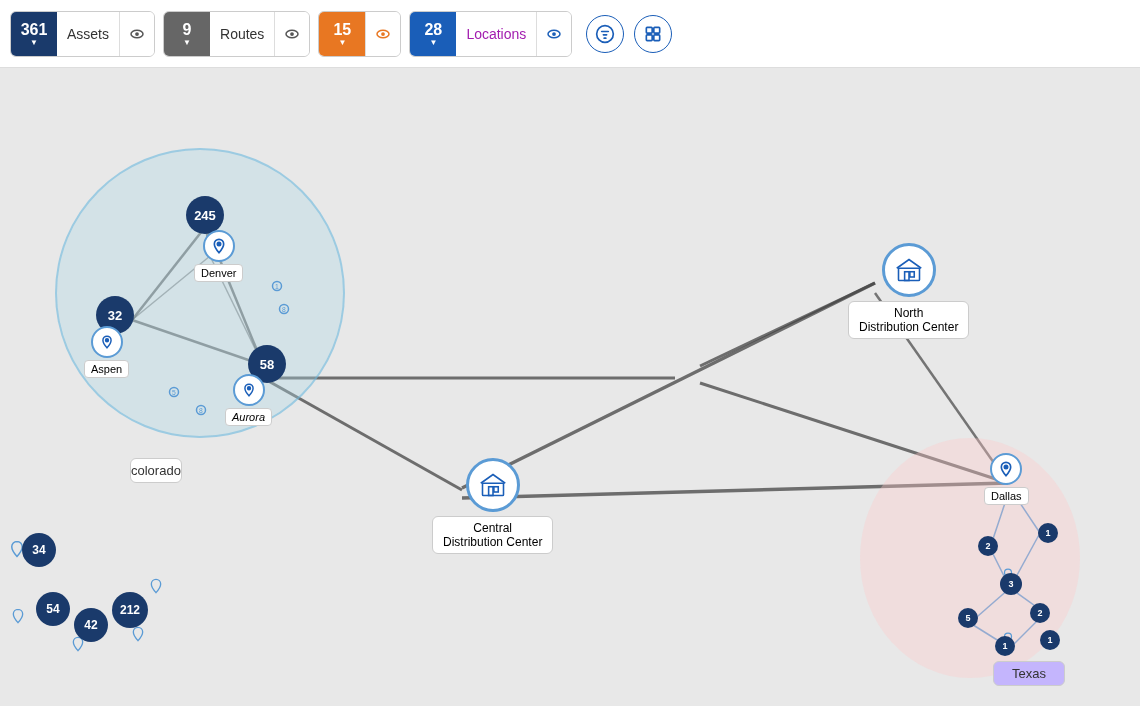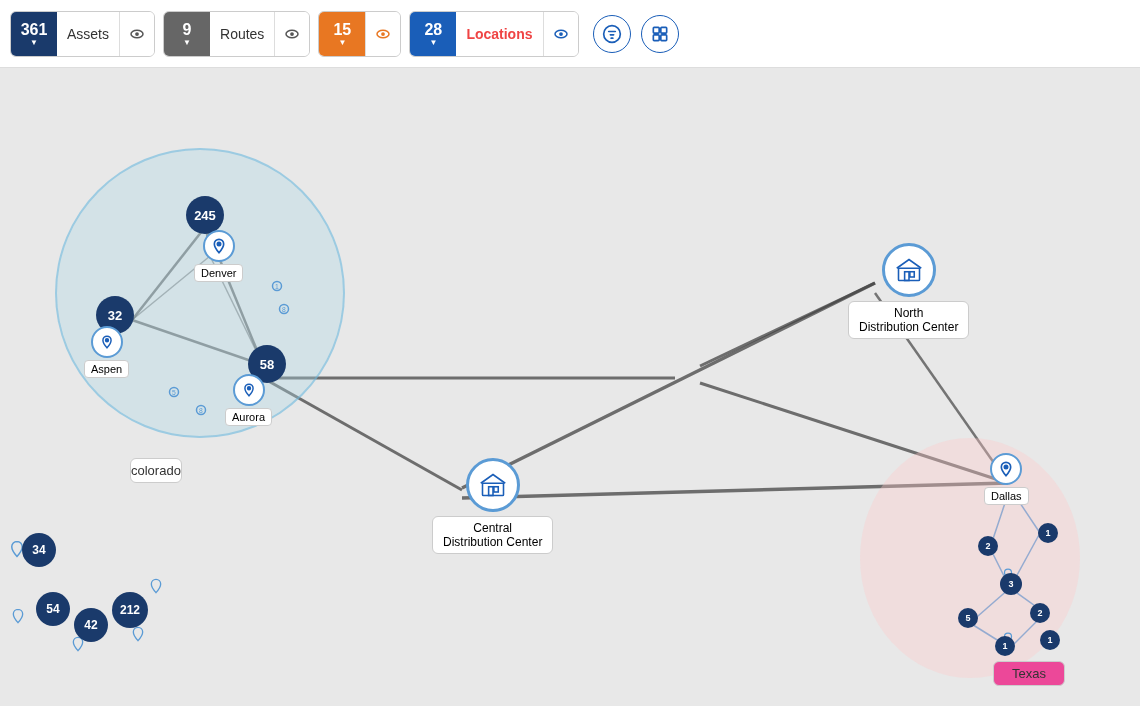--- a/index.html
+++ b/index.html
@@ -51,21 +51,21 @@
       display: flex;
       align-items: center;
       padding: 0 10px;
       height: 100%;
       font-size: 14px;
       font-weight: 500;
       color: #333;
       background: #fff;
       gap: 8px;
     }
-    .tab-label.active { color: #ef4444; font-weight: 700; }
+    .tab-label.active { color: #a21caf; font-weight: 400; }
 
     .eye-icon {
       display: flex;
       align-items: center;
       justify-content: center;
       padding: 0 8px;
       height: 100%;
       border-left: 1px solid #ddd;
       background: #fff;
       cursor: pointer;
@@ -141,21 +141,21 @@
     .texas-circle {
       position: absolute;
       top: 370px; right: 60px;
       width: 220px; height: 240px;
       border-radius: 50%;
       background: rgba(255, 200, 200, 0.35);
     }
     .texas-label {
       position: absolute;
       bottom: 20px; right: 75px;
-      background: #ec4899;
+      background: #c4b5fd;
       border: 1.5px solid #ccc;
       border-radius: 6px;
       padding: 4px 18px;
       font-size: 13px;
       color: #333;
     }
 
     
     .node-badge {
       position: absolute;
@@ -379,21 +379,21 @@
           <circle cx="12" cy="9" r="2.5" fill="#1a5eb8"></circle>
         </svg>
     </div>
     <div class="pin-label">Aspen</div>
   </div>
 
   <div class="node-badge" style="left:248px;top:277px;">
     <span>58</span>
   </div>
 
-  <div class="loc-pin" style="left:225px;top:306px;">
+  <div class="loc-pin" style="left:225px;top:306px;font-style:italic;">
     <div class="pin-icon">
       <svg width="14" height="14" viewBox="0 0 24 24" fill="none" stroke="#1a5eb8" stroke-width="2.5">
           <path d="M12 2C8.13 2 5 5.13 5 9c0 5.25 7 13 7 13s7-7.75 7-13c0-3.87-3.13-7-7-7z"></path>
           <circle cx="12" cy="9" r="2.5" fill="#1a5eb8"></circle>
         </svg>
     </div>
     <div class="pin-label">Aurora</div>
   </div>
 
   <div style="position:absolute;left:268px;top:212px;z-index:10;">

